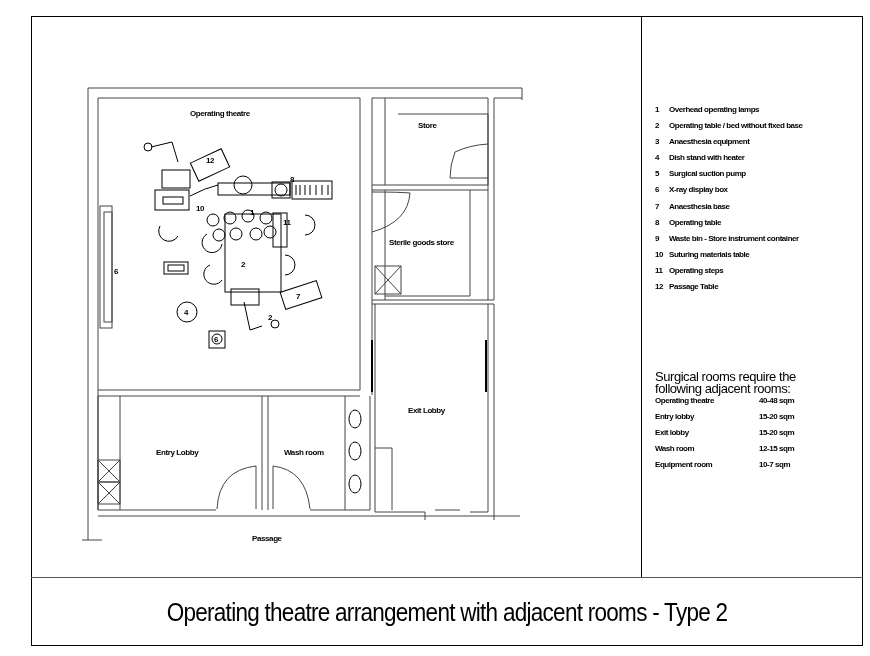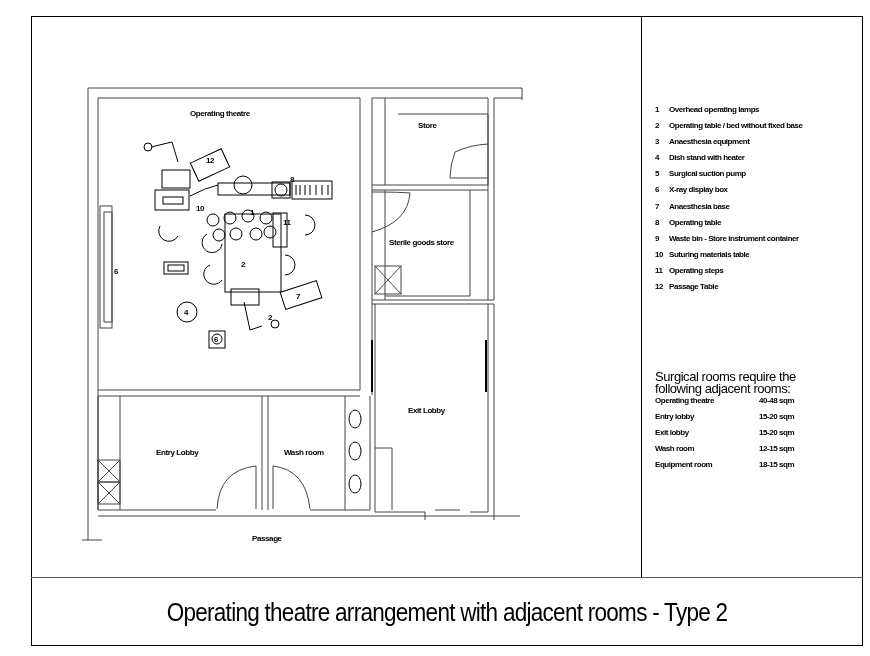--- a/index.html
+++ b/index.html
@@ -219,17 +219,17 @@
   <div class="row">
       <span class="name">Exit lobby</span>
       <span>15-20 sqm</span>
     </div>
   <div class="row">
       <span class="name">Wash room</span>
       <span>12-15 sqm</span>
     </div>
   <div class="row">
       <span class="name">Equipment room</span>
-      <span>18-15 sqm</span>
+      <span>10-7 sqm</span>
     </div>
 </div>
 
 <div class="title">Operating theatre arrangement with adjacent rooms - Type 2</div>
 
 </body></html>

